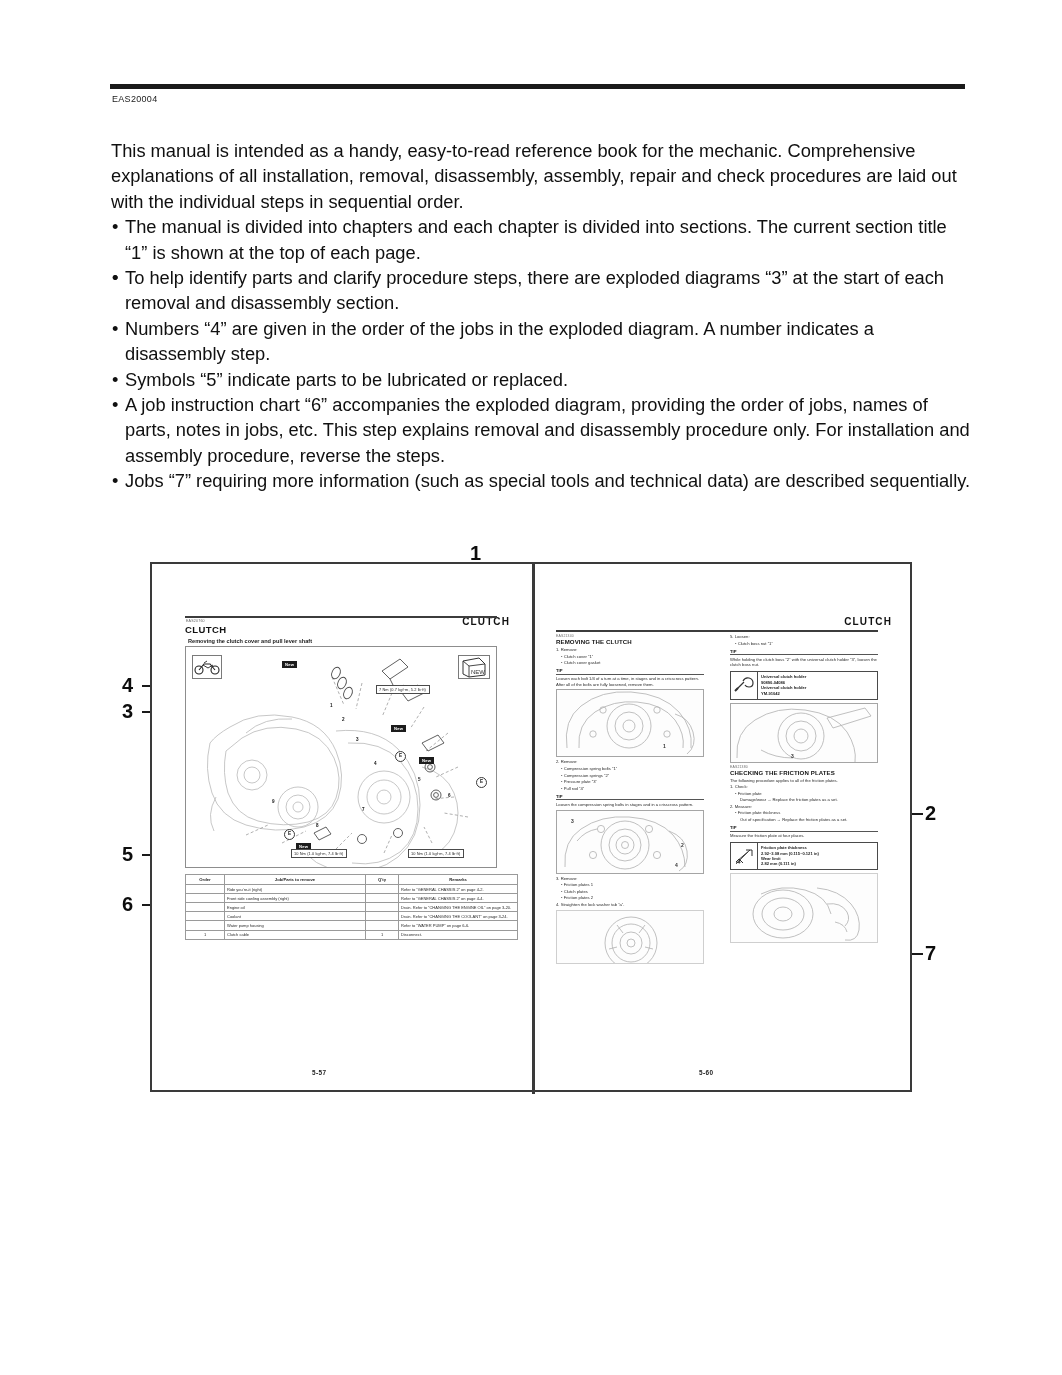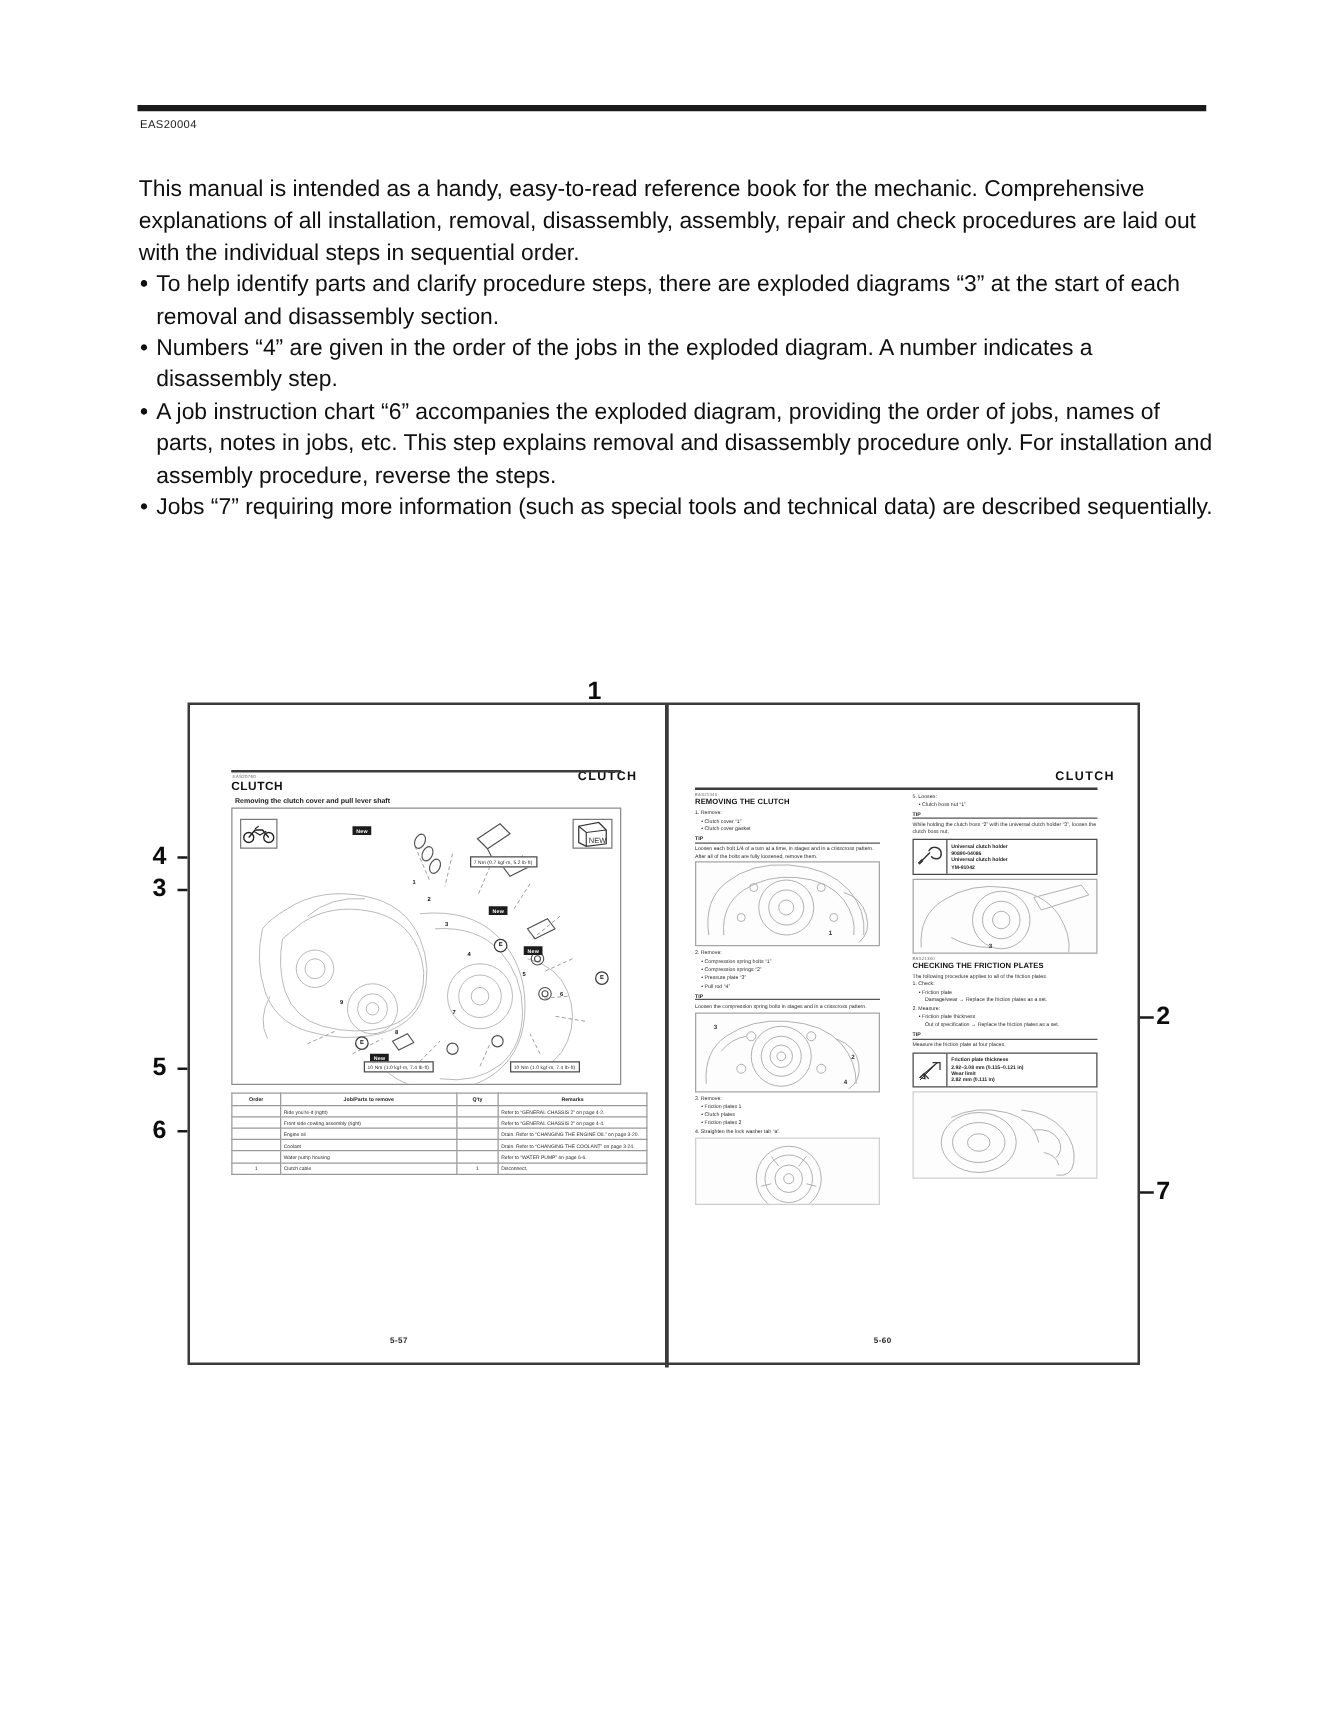--- a/index.html
+++ b/index.html
@@ -361,25 +361,25 @@
 
 <div class="page">
 
   <div class="top-rule"></div>
 
   <div class="doc-code">EAS20004</div>
 
   <div class="body-text">
     <p>This manual is intended as a handy, easy-to-read reference book for the mechanic. Comprehensive explanations of all installation, removal, disassembly, assembly, repair and check procedures are laid out with the individual steps in sequential order.</p>
     <ul class="bullets">
-      <li><span class="bullet-dot">•</span></li>
+      <li><span class="bullet-dot">•</span><span>The manual is divided into chapters and each chapter is divided into sections. The current section title “1” is shown at the top of each page.</span></li>
       <li><span class="bullet-dot">•</span></li>
       <li><span class="bullet-dot">•</span><span>To help identify parts and clarify procedure steps, there are exploded diagrams “3” at the start of each removal and disassembly section.</span></li>
       <li><span class="bullet-dot">•</span><span>Numbers “4” are given in the order of the jobs in the exploded diagram. A number indicates a disassembly step.</span></li>
-      <li><span class="bullet-dot">•</span></li>
+      <li><span class="bullet-dot">•</span><span>Symbols “5” indicate parts to be lubricated or replaced.</span></li>
       <li><span class="bullet-dot">•</span><span>A job instruction chart “6” accompanies the exploded diagram, providing the order of jobs, names of parts, notes in jobs, etc. This step explains removal and disassembly procedure only. For installation and assembly procedure, reverse the steps.</span></li>
       <li><span class="bullet-dot">•</span><span>Jobs “7” requiring more information (such as special tools and technical data) are described sequentially.</span></li>
     </ul>
   </div>
 
   <div class="figure">
 
     <div class="callout-num" style="left:470px; top:12px;">1</div>
     <div class="lead-line lead-v" style="left:476px; top:34px; height:24px;"></div>
     <div class="arrow arrow-down" style="left:472px; top:58px;"></div>

